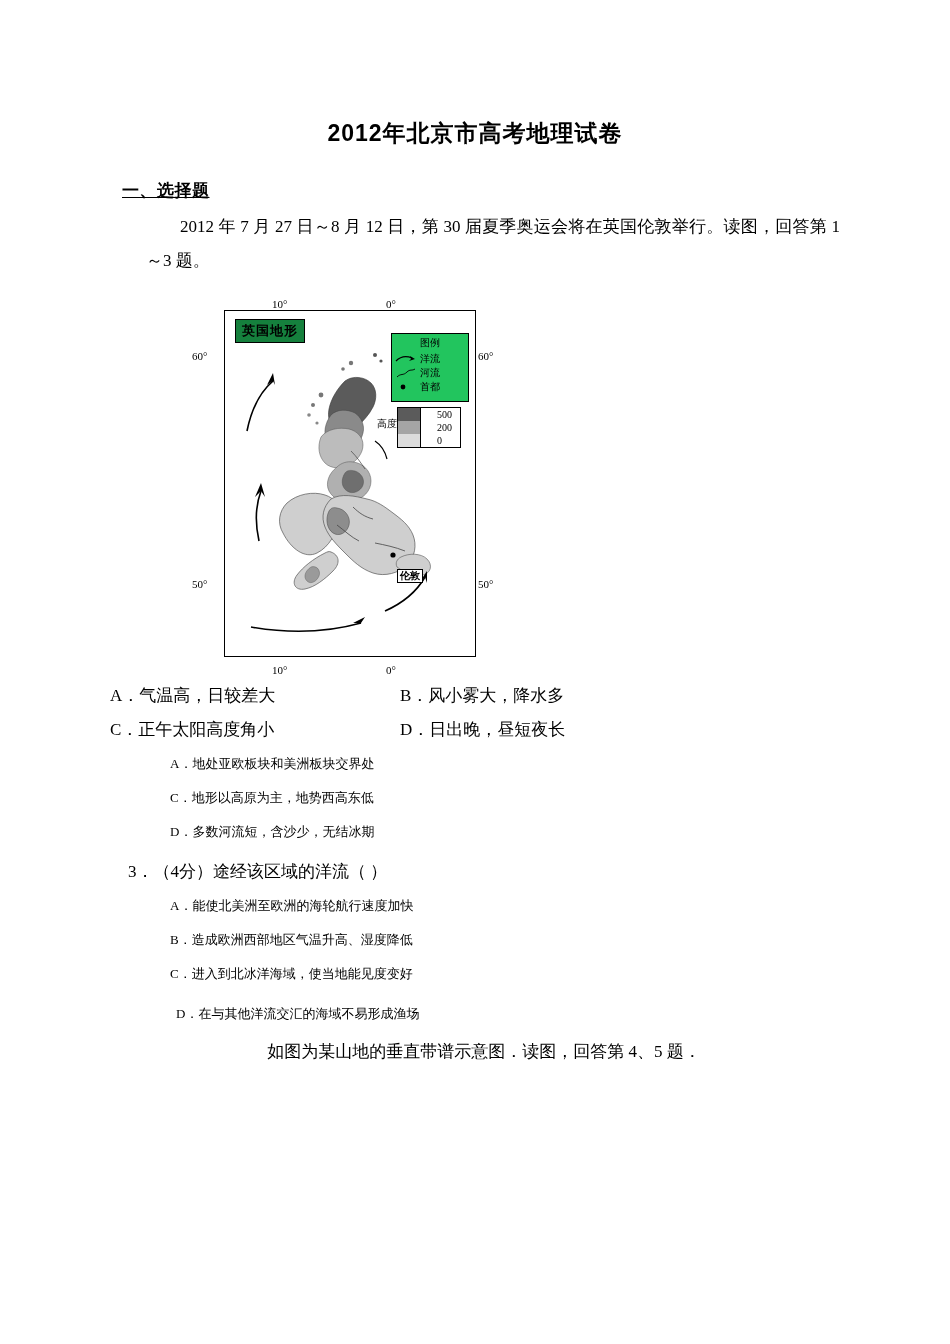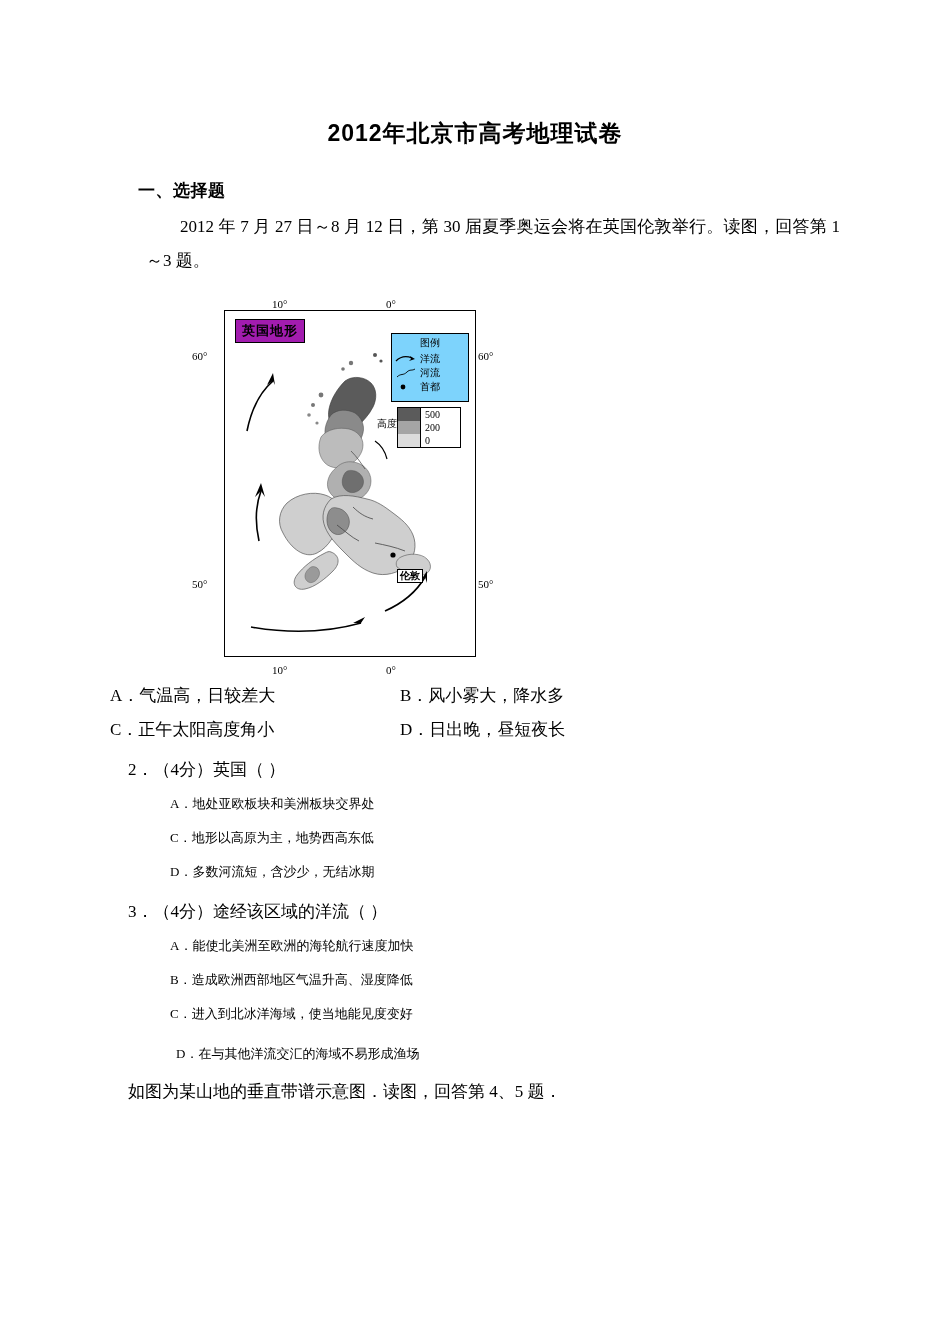--- a/index.html
+++ b/index.html
@@ -28,22 +28,23 @@
     font-size: 23px;
     letter-spacing: 1px;
     margin-top: 118px;
     margin-bottom: 0;
   }
   .section-head {
     font-family: "Liberation Sans", sans-serif;
     font-weight: bold;
     font-size: 17px;
     margin-top: 30px;
-    margin-left: 28px;
+    margin-left: 12px;
     letter-spacing: 0.5px;
+    text-decoration: underline;
   }
   .para {
     font-size: 17px;
     line-height: 34px;
     margin-top: 8px;
     margin-left: 36px;
     text-align: justify;
   }
   .para .indent {
     display: inline-block;
@@ -74,20 +75,21 @@
   .opt-single {
     font-size: 13px;
     line-height: 34px;
     margin-left: 60px;
   }
   .tail-line {
     font-size: 17px;
     line-height: 34px;
     margin-left: 18px;
     margin-top: 4px;
+    text-align: center;
   }
 
   
   .figure {
     position: relative;
     width: 310px;
     height: 385px;
     margin-left: 78px;
     margin-top: 10px;
     margin-bottom: 6px;
@@ -111,34 +113,34 @@
     position: absolute;
     font-size: 11px;
     font-family: "Liberation Serif", serif;
     margin-top: 6px;
   }
   .map-title {
     position: absolute;
     left: 10px;
     top: 8px;
     border: 1px solid #000;
-    background: #a21caf;
+    background: #15803d;
     padding: 2px 6px;
     font-size: 13px;
     font-family: "Liberation Sans", sans-serif;
     font-weight: bold;
     letter-spacing: 1px;
   }
   .legend-box {
     position: absolute;
     right: 6px;
     top: 22px;
     width: 78px;
     border: 1px solid #000;
-    background: #7dd3fc;
+    background: #22c55e;
     font-size: 10px;
     font-family: "Liberation Sans", sans-serif;
     padding: 2px 3px 7px 3px;
     box-sizing: border-box;
   }
   .legend-title {
     text-align: center;
     font-size: 10px;
     margin-bottom: 2px;
   }
@@ -169,20 +171,21 @@
     width: 62px;
     border: 1px solid #000;
     background: #fff;
     font-size: 10px;
     font-family: "Liberation Serif", serif;
   }
   .scale-row {
     display: flex;
     align-items: center;
     height: 13px;
+    gap: 12px;
   }
   .scale-swatch {
     width: 22px;
     height: 13px;
     border-right: 1px solid #000;
   }
   .scale-val {
     padding-left: 4px;
     line-height: 13px;
   }
@@ -352,23 +355,20 @@
 
   <div class="opt-row">
     <span class="opt first">A．气温高，日较差大</span>
     <span class="opt">B．风小雾大，降水多</span>
   </div>
   <div class="opt-row">
     <span class="opt first">C．正午太阳高度角小</span>
     <span class="opt">D．日出晚，昼短夜长</span>
   </div>
 
-  <div class="q-line">
-    <span class="q-num">2．</span><span>（4分）英国（      ）</span>
-  </div>
   <div class="opt-single">A．地处亚欧板块和美洲板块交界处</div>
   <div class="opt-single">C．地形以高原为主，地势西高东低</div>
   <div class="opt-single">D．多数河流短，含沙少，无结冰期</div>
 
   <div class="q-line">
     <span class="q-num">3．</span><span>（4分）途经该区域的洋流（      ）</span>
   </div>
   <div class="opt-single">A．能使北美洲至欧洲的海轮航行速度加快</div>
   <div class="opt-single">B．造成欧洲西部地区气温升高、湿度降低</div>
   <div class="opt-single">C．进入到北冰洋海域，使当地能见度变好</div>

